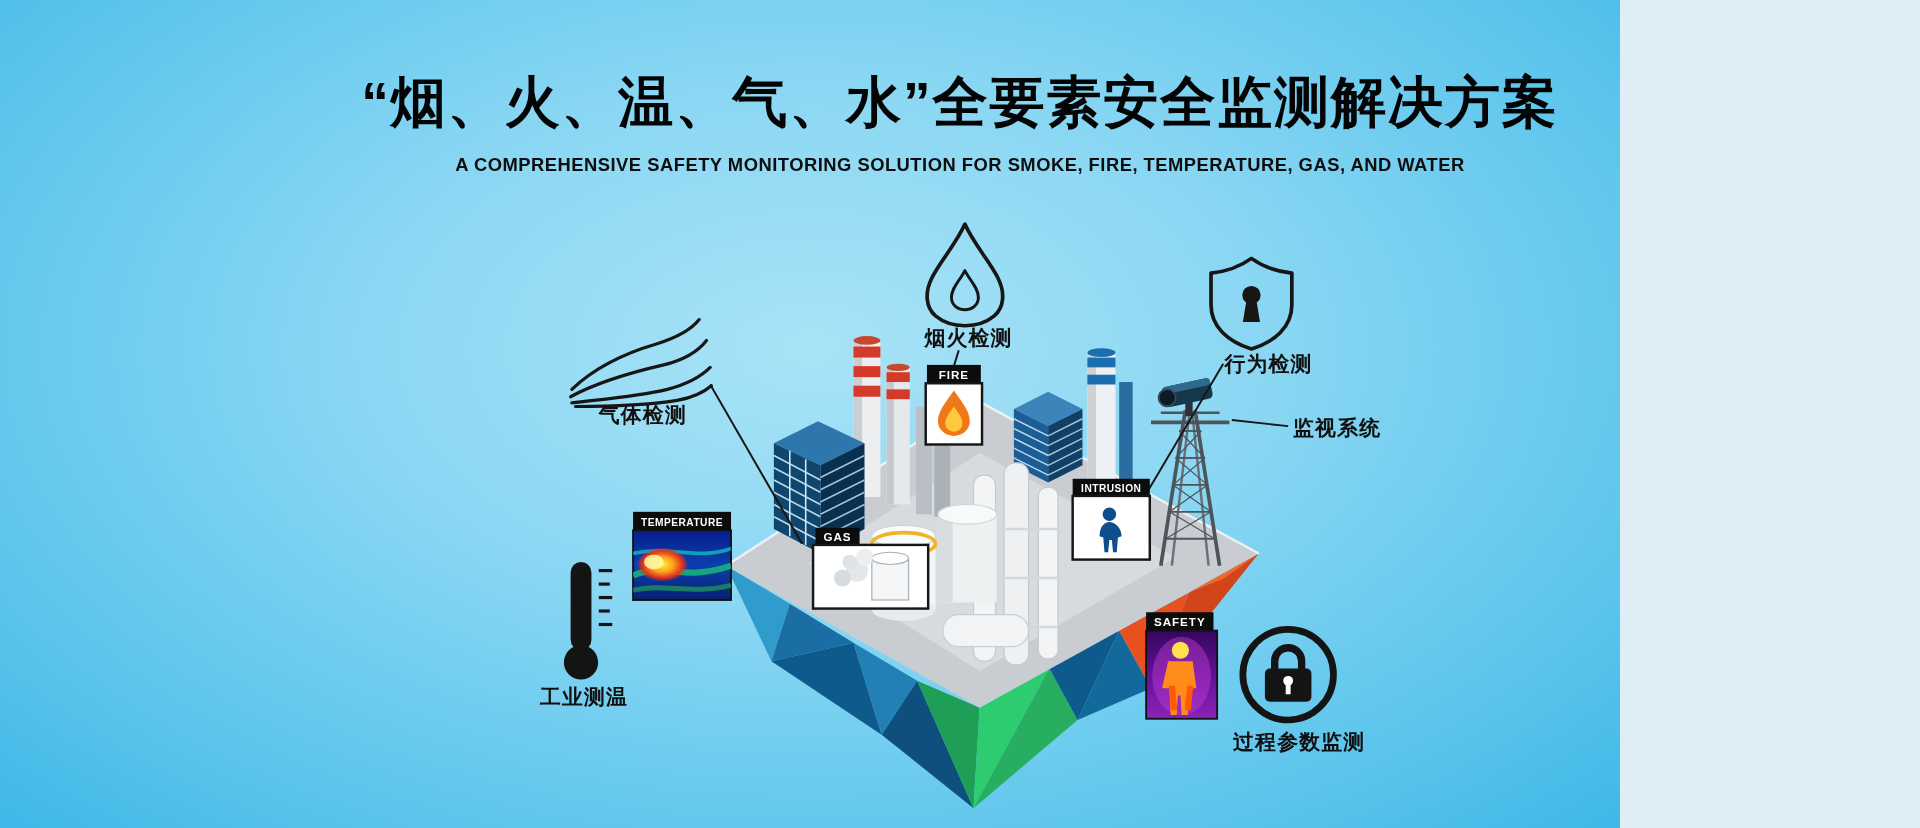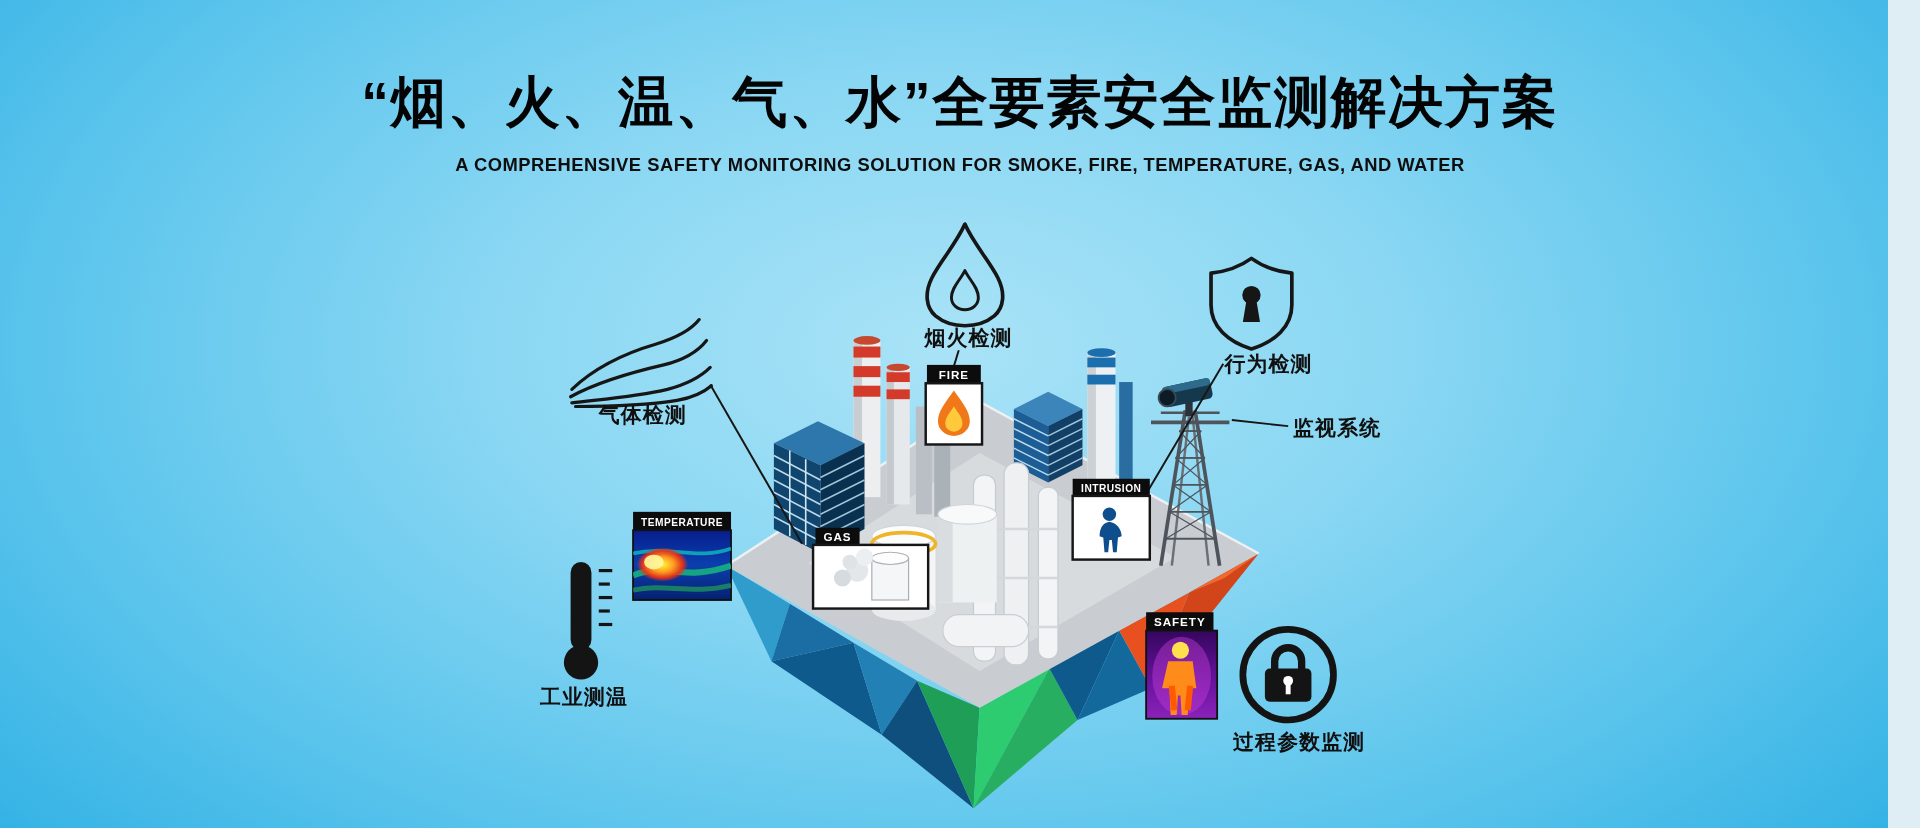--- a/index.html
+++ b/index.html
@@ -1,19 +1,19 @@
 <!DOCTYPE html>
 <html><head>
 <meta charset="utf-8">
 <style>
   * { box-sizing: border-box; }
   body { margin: 0; background: #dfeef5; }
   .banner {
     position: relative;
-    width: 1888px;
+    width: 1620px;
     height: 828px;
     overflow: hidden;
     background: radial-gradient(ellipse 1300px 760px at 50% 42%,
       #a9e3f7 0%, #8ad7f3 35%, #5ac4ec 70%, #2fb0e4 100%);
     font-family: "Liberation Sans", "DejaVu Sans", sans-serif;
   }
   
   .scale-wrap {
     position: absolute; left: 0; top: 0;
     width: 1568px; height: 676px;

